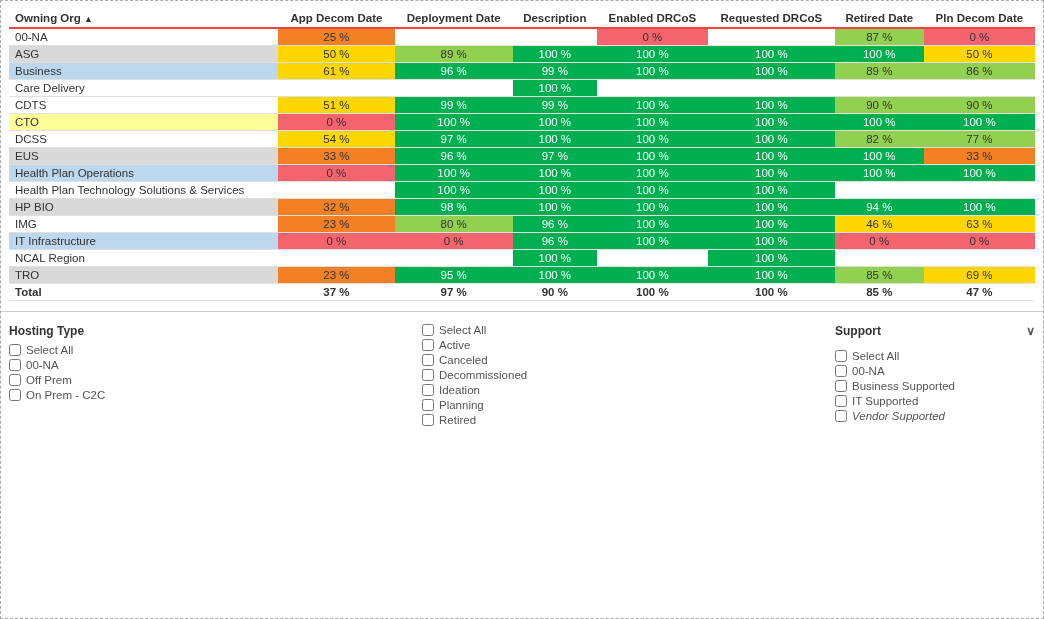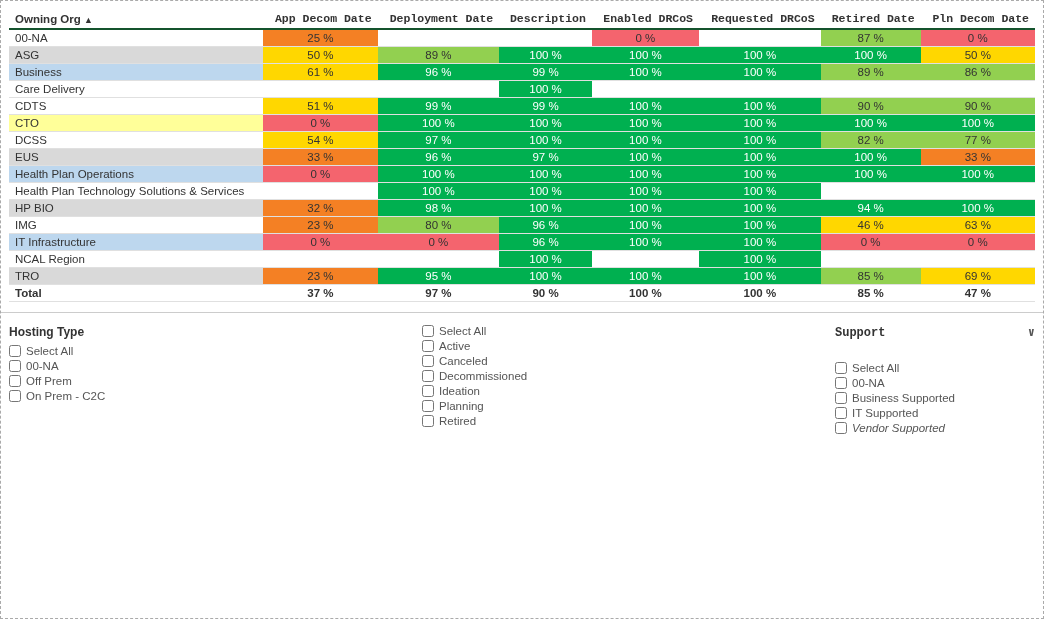--- a/index.html
+++ b/index.html
@@ -26,32 +26,31 @@
       width: 100%;
       border-collapse: collapse;
       font-size: 11.5px;
     }
 
     thead th {
       text-align: left;
       padding: 3px 6px;
       font-weight: 600;
       color: #333;
-      border-bottom: 2px solid #14532d;
+      border-bottom: 2px solid #ef4444;
       vertical-align: bottom;
     }
 
     thead th:first-child {
       min-width: 220px;
     }
 
     thead th:not(:first-child) {
       min-width: 70px;
-      text-align: right;
-      font-family: Liberation Mono, monospace;
+      text-align: center;
     }
 
     tbody tr td {
       padding: 2px 6px;
       border-bottom: 1px solid #e0e0e0;
     }
 
     tbody tr td:first-child {
       text-align: left;
     }
@@ -118,22 +117,21 @@
       margin: 0;
       accent-color: #555;
     }
 
     .support-header {
       display: flex;
       justify-content: space-between;
       align-items: flex-end;
       font-weight: 600;
       font-size: 12px;
-      margin-bottom: 22px;
-      font-family: Liberation Mono, monospace;
+      margin-bottom: 12px;
     }
 
     .support-header .chevron {
       font-size: 12px;
       color: #555;
     }
 
     
     .status-icons {
       display: flex;

